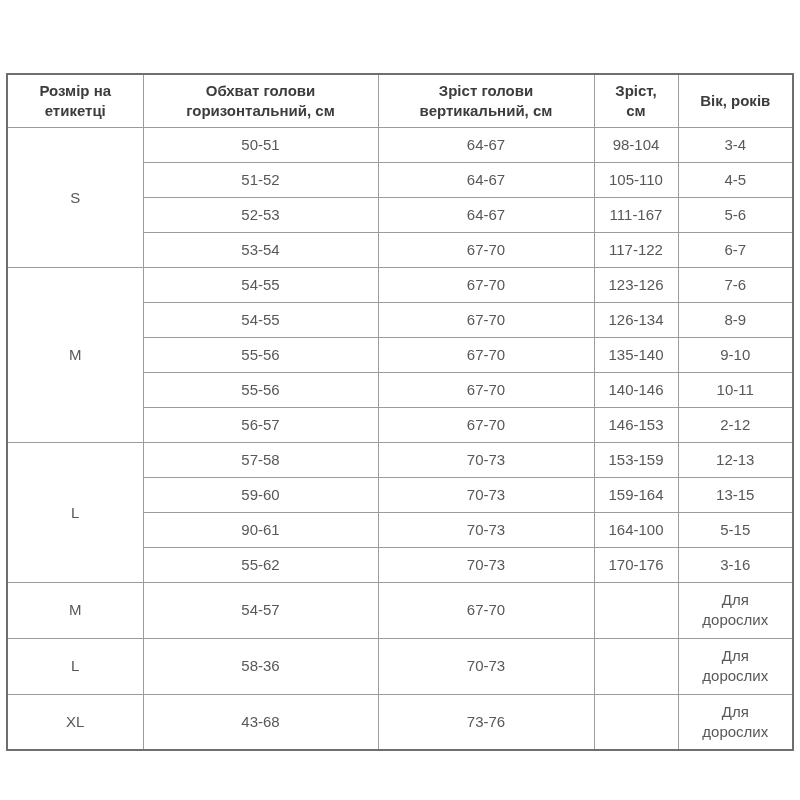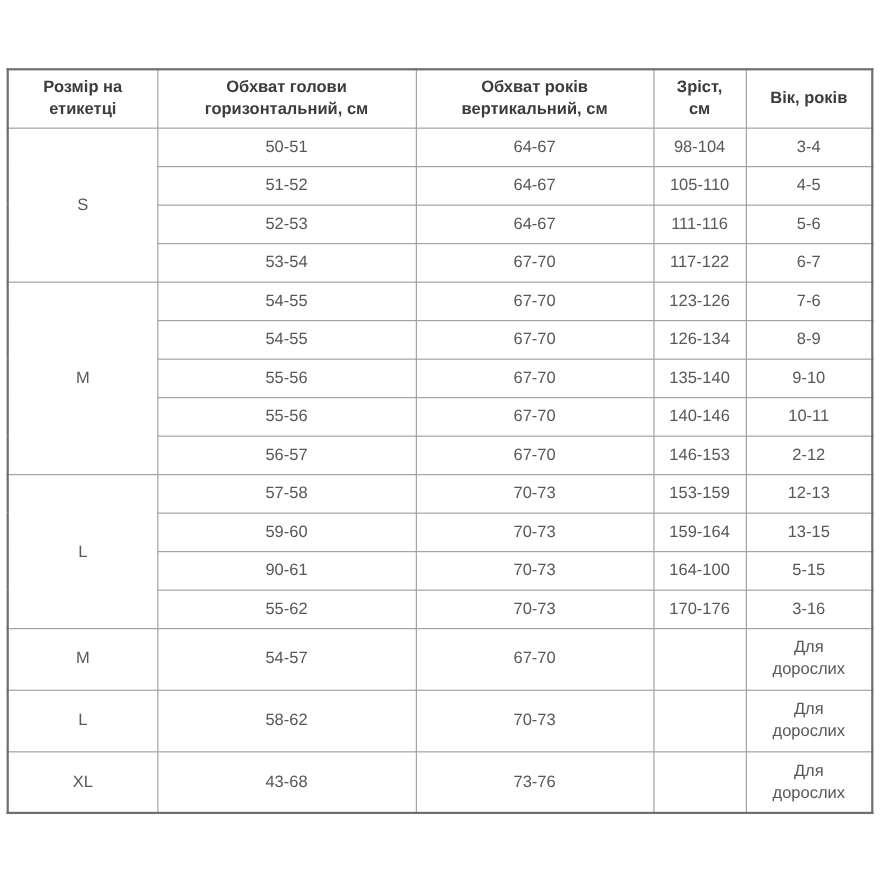--- a/index.html
+++ b/index.html
@@ -11,21 +11,21 @@
   .page {
     width: 800px;
     height: 800px;
     background: #ffffff;
     box-sizing: border-box;
     padding-top: 62px;
   }
   table.size-chart {
     border-collapse: collapse;
     width: 786px;
-    margin: 0 auto;
+    margin: 11px auto;
     border: 2px solid #6e6e6e;
     table-layout: fixed;
     background: #ffffff;
   }
   table.size-chart th,
   table.size-chart td {
     border: 1px solid #9b9b9b;
     text-align: center;
     vertical-align: middle;
     font-size: 15px;
@@ -60,21 +60,21 @@
       <col style="width:136px">
       <col style="width:235px">
       <col style="width:216px">
       <col style="width:84px">
       <col style="width:115px">
     </colgroup>
     <thead>
       <tr>
         <th>Розмір на етикетці</th>
         <th>Обхват голови горизонтальний, см</th>
-        <th>Обхват років вертикальний, см</th>
+        <th>Зріст голови вертикальний, см</th>
         <th>Зріст, см</th>
         <th>Вік, років</th>
       </tr>
     </thead>
     <tbody>
 
       <tr class="body-row">
         <td class="size-cell" rowspan="4">S</td>
         <td>50-51</td>
         <td>64-67</td>
@@ -83,21 +83,21 @@
       </tr>
       <tr class="body-row">
         <td>51-52</td>
         <td>64-67</td>
         <td>105-110</td>
         <td>4-5</td>
       </tr>
       <tr class="body-row">
         <td>52-53</td>
         <td>64-67</td>
-        <td>111-116</td>
+        <td>111-167</td>
         <td>5-6</td>
       </tr>
       <tr class="body-row">
         <td>53-54</td>
         <td>67-70</td>
         <td>117-122</td>
         <td>6-7</td>
       </tr>
 
       <tr class="body-row">
@@ -160,21 +160,21 @@
 
       <tr class="adult-row">
         <td class="size-cell">M</td>
         <td>54-57</td>
         <td>67-70</td>
         <td></td>
         <td>Для дорослих</td>
       </tr>
       <tr class="adult-row">
         <td class="size-cell">L</td>
-        <td>58-62</td>
+        <td>58-36</td>
         <td>70-73</td>
         <td></td>
         <td>Для дорослих</td>
       </tr>
       <tr class="adult-row">
         <td class="size-cell">XL</td>
         <td>43-68</td>
         <td>73-76</td>
         <td></td>
         <td>Для дорослих</td>

